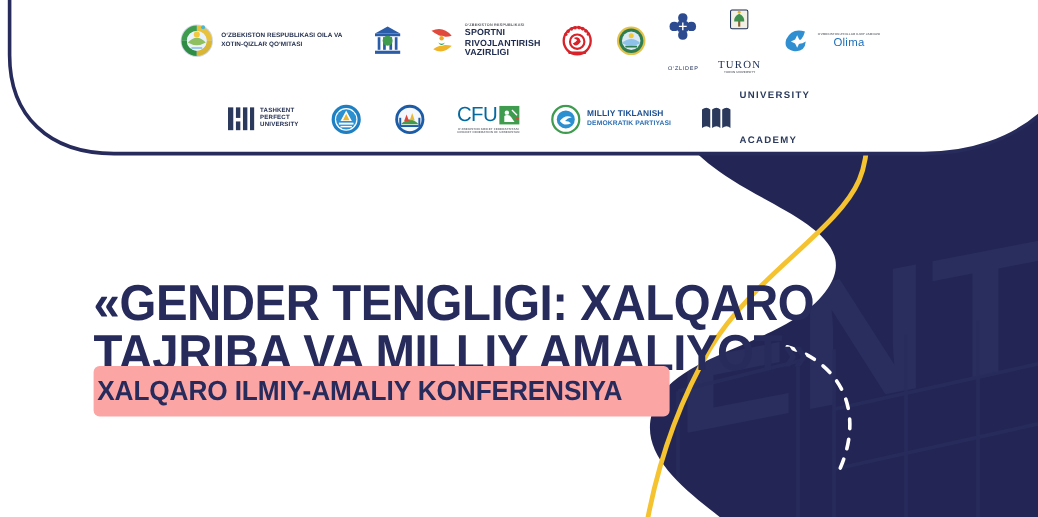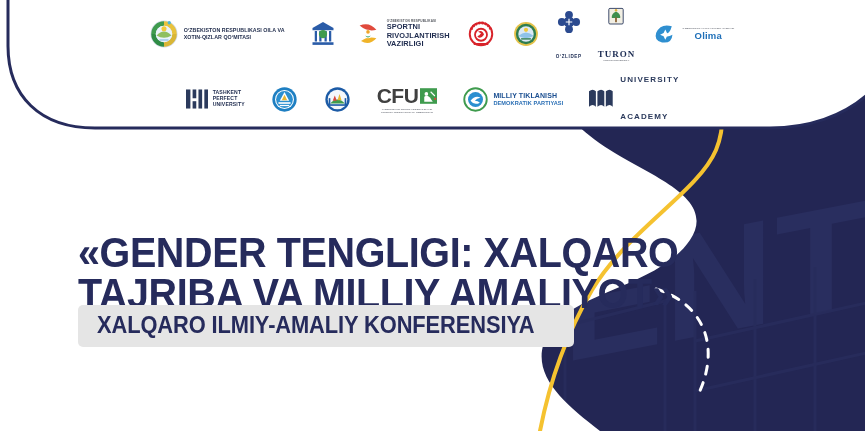--- a/index.html
+++ b/index.html
@@ -22,35 +22,35 @@
   .logo-row{display:flex;align-items:center;justify-content:center;gap:14px;}
   .logo-row.r1{gap:16px;padding-left:18px;}
   .logo-row.r2{gap:26px;}
   .logo{display:flex;align-items:center;gap:5px;}
   .emblem{flex:0 0 auto;}
   .ltxt{display:flex;flex-direction:column;line-height:1.12;}
   .ltxt .tiny{font-size:3.1px;letter-spacing:.2px;color:#55585f;font-weight:700;text-transform:uppercase;}
   .ltxt .mid{font-size:5.1px;font-weight:700;color:#1d2a4d;letter-spacing:.15px;text-transform:uppercase;}
   .ltxt .big{font-size:7.4px;font-weight:800;color:#1d2a4d;letter-spacing:.1px;text-transform:uppercase;}
   .cmt{font-size:5.3px;font-weight:700;color:#24304f;letter-spacing:.05px;line-height:1.25;text-transform:uppercase;max-width:108px;}
-  .wordmark{font-size:9.5px;font-weight:700;letter-spacing:.2px;text-align:center;}
-  .capbelow{font-size:4.6px;font-weight:700;color:#1b2b52;letter-spacing:.6px;text-align:center;margin-top:19px;}
+  .wordmark{font-size:9.5px;font-weight:400;letter-spacing:.2px;text-align:center;}
+  .capbelow{font-size:4.6px;font-weight:400;color:#1b2b52;letter-spacing:.6px;text-align:center;margin-top:19px;}
   .capbelow.serif{font-family:"Liberation Serif",serif;font-size:9px;letter-spacing:1px;color:#1b2b52;}
   .microline{font-size:2.5px;color:#6b6f78;letter-spacing:.1px;text-align:center;font-weight:700;}
   .stackcol{display:flex;flex-direction:column;align-items:center;}
   
   .headline{position:absolute;left:78px;top:188px;width:560px;margin-top:44px;}
   .headline .l{
     font-family:"Liberation Sans Narrow","Liberation Sans",sans-serif;
     font-weight:800;font-size:42px;line-height:.98;color:#262b5c;
     letter-spacing:-.4px;white-space:nowrap;transform:scaleX(.94);transform-origin:left center;
   }
   .subbar{
-    position:absolute;left:78px;top:305px;background:#e5e5e5;
-    border-radius:5px;padding:9px 16px 10px 19px;display:inline-block;
+    position:absolute;left:78px;top:305px;background:#fca5a5;
+    border-radius:5px;padding:9px 16px 10px 3px;display:inline-block;
   }
   .subbar span{
     font-family:"Liberation Sans Narrow","Liberation Sans",sans-serif;
     font-weight:800;font-size:23px;line-height:1;color:#262b5c;letter-spacing:-.1px;
     white-space:nowrap;display:block;transform:scaleX(.95);transform-origin:left center;
   }
 </style>
 </head>
 <body>
 
@@ -244,21 +244,21 @@
             <path d="M13 22 l3 -8 3 8 z" fill="#d8463c"></path>
             <path d="M20 21 l3 -9 3 9 z" fill="#e8b733"></path>
             <rect x="9" y="27" width="22" height="2.4" fill="#1c5ba6"></rect>
             <rect x="7" y="18" width="2.4" height="11" fill="#1c5ba6"></rect>
             <rect x="30.6" y="18" width="2.4" height="11" fill="#1c5ba6"></rect>
           </svg>
         </div>
 
         <div class="stackcol">
           <div style="display:flex;align-items:center;gap:2px;">
-            <span class="wordmark" style="font-size:21px;color:#404040;letter-spacing:-.5px;">CFU</span>
+            <span class="wordmark" style="font-size:17px;color:#0369a1;letter-spacing:-.5px;">CFU</span>
             <svg width="17" height="16" viewBox="0 0 24 22">
               <rect x="0" y="0" width="24" height="22" fill="#3f9b4e"></rect>
               <circle cx="9" cy="8" r="2.6" fill="#ffffff"></circle>
               <path d="M6 12 q4 -3 8 1 l4 6 h-12 z" fill="#ffffff"></path>
               <path d="M15 5 l6 6" stroke="#ffffff" stroke-width="1.6"></path>
               <circle cx="21.5" cy="15" r="1.6" fill="#d8463c"></circle>
             </svg>
           </div>
           <div class="microline">O‘ZBEKISTON KRIKET FEDERATSIYASI</div>
           <div class="microline">CRICKET FEDERATION OF UZBEKISTAN</div>

